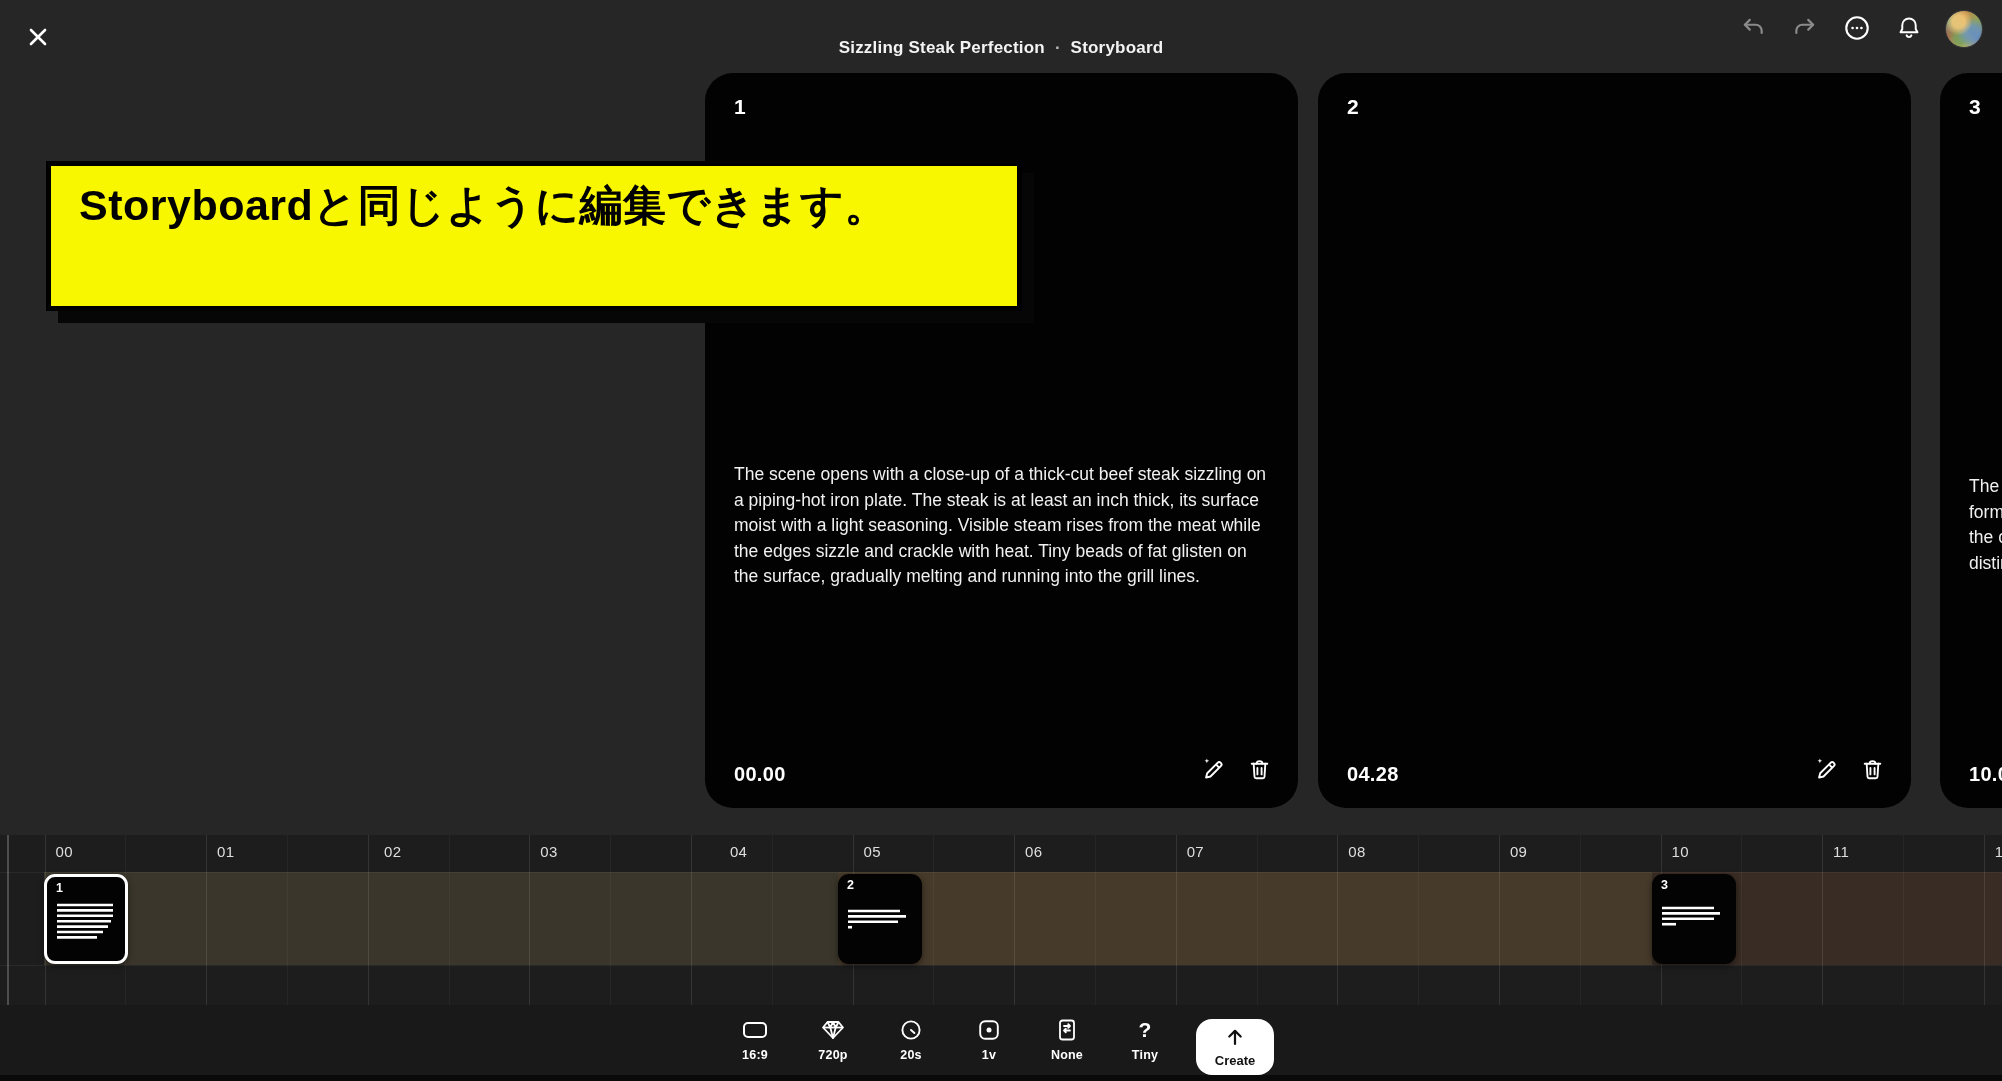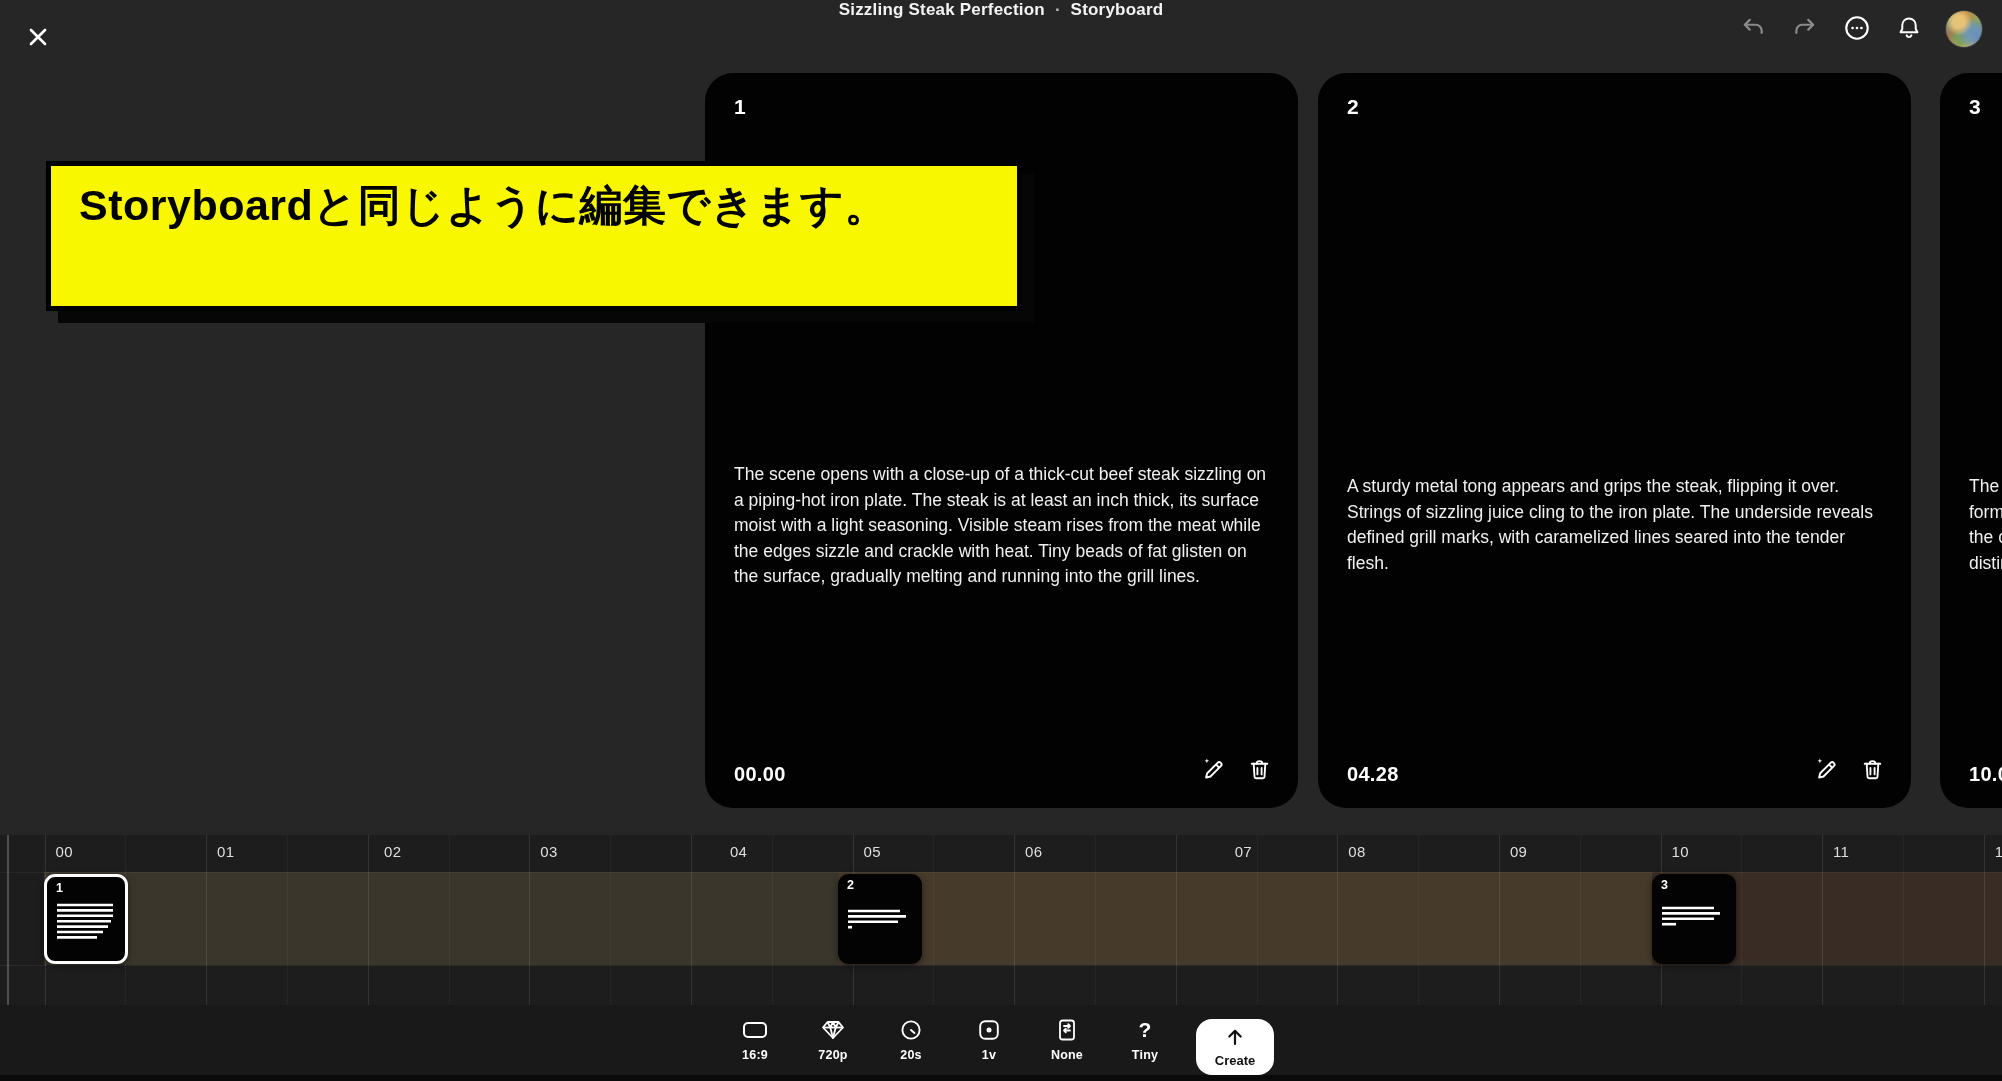--- a/index.html
+++ b/index.html
@@ -2,21 +2,21 @@
 <html><head>
 <meta charset="utf-8">
 <style>
   * { margin:0; padding:0; box-sizing:border-box; }
   html,body { width:2002px; height:1081px; background:#262626; overflow:hidden;
               font-family:"Liberation Sans","DejaVu Sans",sans-serif; position:relative; }
 
   
   .topbar { position:absolute; left:0; top:0; width:2002px; height:58px; }
   .close-btn { position:absolute; left:24px; top:24px; width:28px; height:28px; background:none; border:none; cursor:pointer; }
-  .title-wrap { position:absolute; left:0; top:0; width:2002px; height:58px; display:flex; align-items:flex-start; justify-content:center; gap:10px; }
+  .title-wrap { position:absolute; left:0; top:0; width:2002px; height:58px; display:flex; align-items:flex-end; justify-content:center; gap:10px; }
   .title-main, .title-sub { color:#f3f3f3; font-size:17px; font-weight:700; letter-spacing:.2px; }
   .title-dot { color:#b9b9b9; font-size:17px; font-weight:700; }
   .tb-icons { position:absolute; right:18px; top:0; height:58px; display:flex; align-items:center; gap:18px; }
   .tb-btn { background:none; border:none; width:34px; height:34px; display:flex; align-items:center; justify-content:center; cursor:pointer; }
   .avatar { width:38px; height:38px; border-radius:50%;
             background:
               radial-gradient(circle at 35% 30%, rgba(240,200,120,.9) 0 18%, transparent 40%),
               radial-gradient(circle at 70% 60%, rgba(110,150,190,.8) 0 20%, transparent 45%),
               radial-gradient(circle at 40% 75%, rgba(120,160,90,.9) 0 16%, transparent 40%),
               conic-gradient(#c98a4a,#8aa35a,#5a7ab5,#d9c06a,#b5654a,#6a9a7a,#c98a4a);
@@ -143,21 +143,20 @@
             <path d="M6.4 6.5 l.8 12.4 a1.6 1.6 0 0 0 1.6 1.5 h6.4 a1.6 1.6 0 0 0 1.6 -1.5 l.8 -12.4"></path>
             <path d="M10 10.5 v6.2 M14 10.5 v6.2"></path>
           </svg>
       </span>
     </button>
   </div>
 </div>
 
 <div class="card" style="left:1318px;">
   <div class="card-number">2</div>
-  <div class="card-text" style="top:401px;">A sturdy metal tong appears and grips the steak, flipping it over. Strings of sizzling juice cling to the iron plate. The underside reveals defined grill marks, with caramelized lines seared into the tender flesh.</div>
   <div class="card-time">04.28</div>
   <div class="card-actions">
     <button class="card-action-btn">
       <span>
         <svg width="27" height="27" viewBox="0 0 24 24" fill="none" stroke="#fff" stroke-width="1.7" stroke-linejoin="round">
             <path d="M15.6 6.1 a2.05 2.05 0 0 1 2.9 2.9 L9.3 18.2 l-3.9 1 1 -3.9 z"></path>
             <path d="M14.2 7.5 l2.9 2.9"></path>
             <path d="M6.1 2.2 l.55 1.55 L8.2 4.3 l-1.55 .55 L6.1 6.4 l-.55 -1.55 L4 4.3 l1.55 -.55 z" fill="#fff" stroke="none"></path>
           </svg>
       </span>
@@ -225,21 +224,21 @@
   <div class="tl-hline" style="top:130px; background:rgba(255,255,255,.06);"></div>
   <div class="tl-left-edge"></div>
   <div>
       <span class="tl-label" style="left: 55.5px;">00</span>
       <span class="tl-label" style="left: 217.1px;">01</span>
       <span class="tl-label" style="left: 376px; margin-left: 8px;">02</span>
       <span class="tl-label" style="left: 540.3px;">03</span>
       <span class="tl-label" style="left: 701.9px; padding-left: 28px;">04</span>
       <span class="tl-label" style="left: 863.5px;">05</span>
       <span class="tl-label" style="left: 1025.1px;">06</span>
-      <span class="tl-label" style="left: 1186.7px; margin-left: 48px;">07</span>
+      <span class="tl-label" style="left: 1186.7px;">07</span>
       <span class="tl-label" style="left: 1348.3px;">08</span>
       <span class="tl-label" style="left: 1509.9px;">09</span>
       <span class="tl-label" style="left: 1671.5px;">10</span>
       <span class="tl-label" style="left: 1833.1px;">11</span>
       <span class="tl-label" style="left: 1994.7px;">12</span>
     </div>
 </div>
 
 <div class="clip selected" style="left:44px;">
   <div class="clip-number">1</div>

